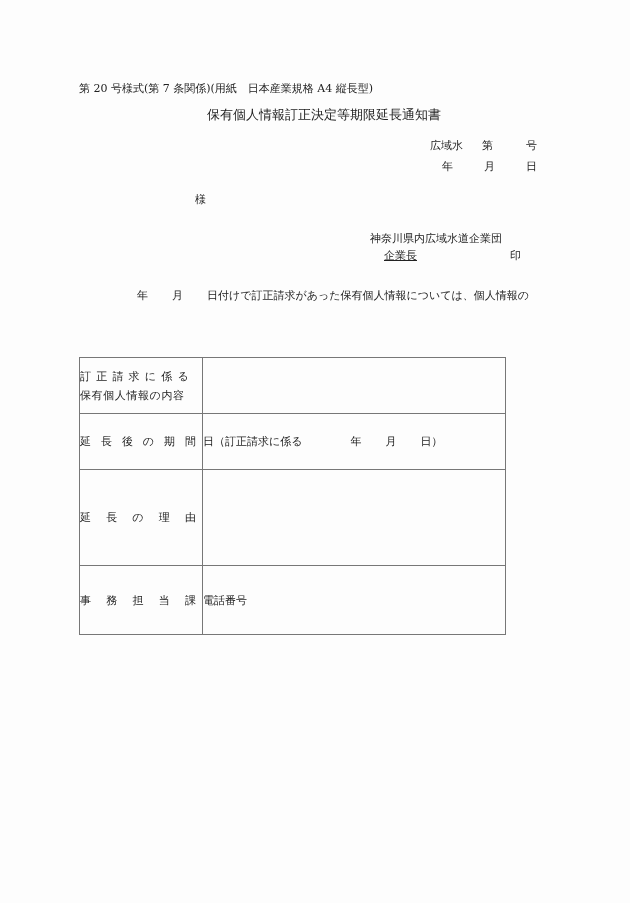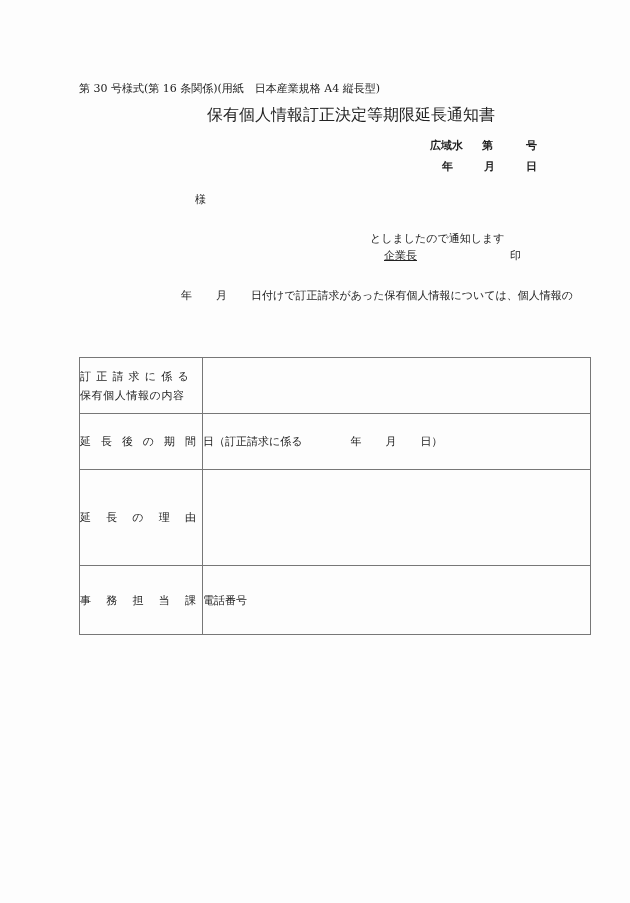--- a/index.html
+++ b/index.html
@@ -7,36 +7,36 @@
     width: 630px; height: 903px;
     background: #fdfdfd;
     color: #222;
     font-family: "DejaVu Serif", "Liberation Serif", serif;
     font-size: 11px;
     position: relative;
     overflow: hidden;
   }
   .abs { position: absolute; white-space: nowrap; line-height: 13px; }
   .form-no { left: 79px; top: 82px; }
-  .title { left: 207px; top: 108px; font-size: 16px; }
+  .title { left: 207px; top: 108px; font-size: 13px; }
   .ref-no { left: 430px; top: 139px; }
-  .ref-no span, .date-line span { display: inline-block; font-weight: bold; }
+  .ref-no span, .date-line span { display: inline-block; }
   .date-line { left: 442px; top: 160px; }
   .addressee { left: 195px; top: 193px; }
   .org { left: 370px; top: 232px; }
   .director { left: 384px; top: 249px; text-decoration: underline; }
   .seal { left: 510px; top: 249px; }
   .body-text {
     position: absolute; left: 79px; top: 286px; width: 478px;
     line-height: 19px; white-space: normal;
   }
-  .body-text div { white-space: nowrap; margin-left: 44px; }
+  .body-text div { white-space: nowrap; }
   table.main {
     position: absolute; left: 79px; top: 357px;
-    width: 512px; border-collapse: collapse;
+    width: 427px; border-collapse: collapse;
     table-layout: fixed;
   }
   table.main td {
     border: 1px solid #777;
     padding: 0;
     vertical-align: middle;
     font-size: 11px;
   }
   td.label { width: 122px; padding-left: 6px; }
   td.label .spread { display: flex; justify-content: space-between; padding-right: 6px; }
@@ -47,41 +47,41 @@
   tr.r2 td { height: 55px; }
   tr.r3 td { height: 95px; }
   tr.r4 td { height: 68px; }
   .period { padding-left: 60px; }
   .period span { display: inline-block; }
   .phone { padding-left: 6px; padding-top: 18px; margin-left: 36px; }
 </style>
 </head>
 <body>
 
-<div class="abs form-no">第 30 号様式(第 16 条関係)(用紙　日本産業規格 A4 縦長型)</div>
+<div class="abs form-no">第 20 号様式(第 7 条関係)(用紙　日本産業規格 A4 縦長型)</div>
 <div class="abs title">保有個人情報訂正決定等期限延長通知書</div>
 
 <div class="abs ref-no">
   <span>広域水</span>
   <span style="width:12px"></span>
   <span>第</span>
   <span style="width:26px"></span>
   <span>号</span>
 </div>
 <div class="abs date-line">
   <span>年</span>
   <span style="width:24px"></span>
   <span>月</span>
   <span style="width:24px"></span>
   <span>日</span>
 </div>
 
 <div class="abs addressee">様</div>
 
-<div class="abs org">としましたので通知します</div>
+<div class="abs org">神奈川県内広域水道企業団</div>
 <div class="abs director">企業長</div>
 <div class="abs seal">印</div>
 
 <div class="body-text">
   <div>
     <span style="display:inline-block;width:58px"></span><span>年</span><span style="display:inline-block;width:24px"></span><span>月</span><span style="display:inline-block;width:24px"></span><span>日付けで訂正請求があった保有個人情報については、個人情報の</span>
   </div>
 </div>
 
 <table class="main">

